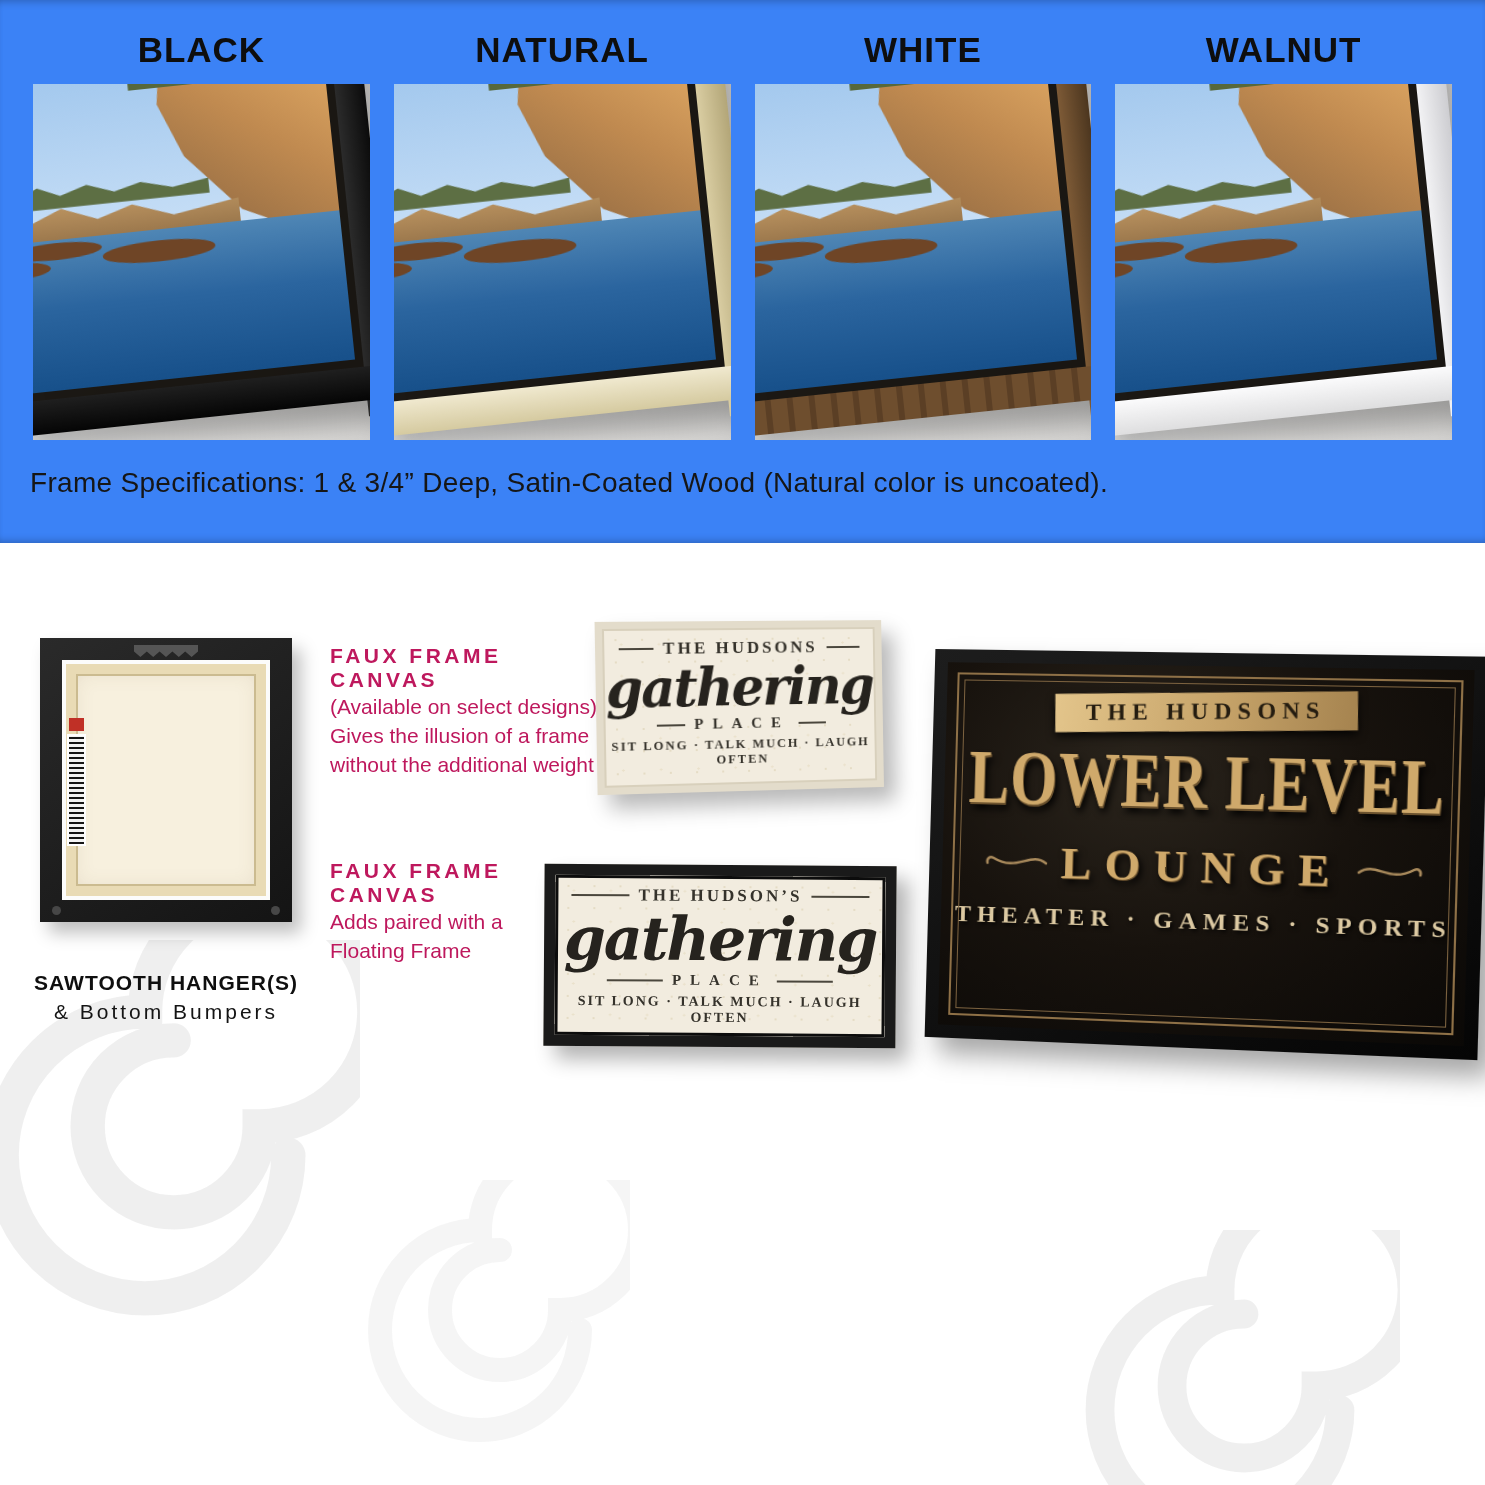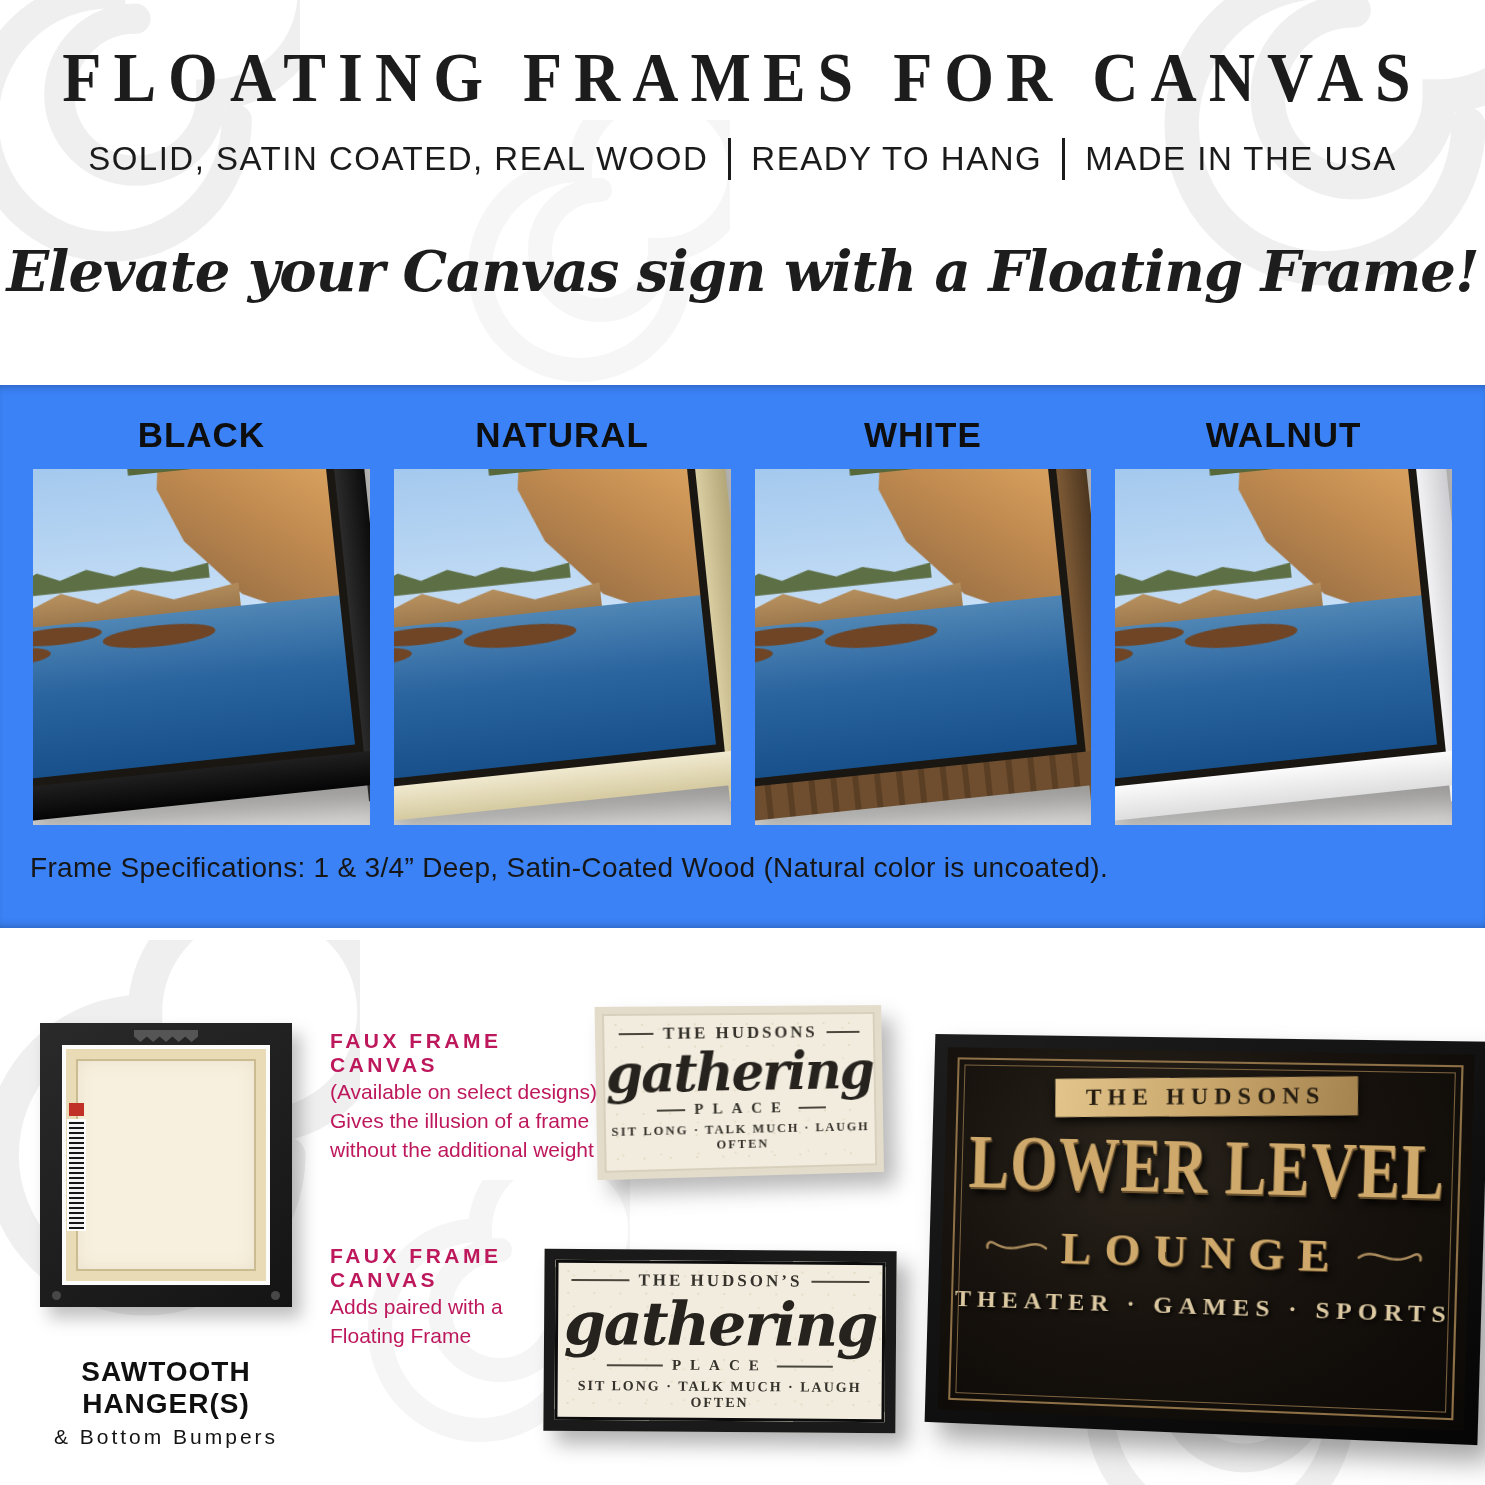--- a/index.html
+++ b/index.html
@@ -94,21 +94,21 @@
     box-shadow:inset 0 0 0 10px #e9dbb5, inset 0 0 0 12px #cbbb90, inset 0 0 26px rgba(120,95,50,.25);
   }
   .sawtooth { position:absolute; top:7px; left:50%; transform:translateX(-50%); width:64px; height:12px; background:#555;
     clip-path:polygon(0 0,100% 0,100% 55%,90% 100%,80% 55%,70% 100%,60% 55%,50% 100%,40% 55%,30% 100%,20% 55%,10% 100%,0 55%); }
   .barcode { position:absolute; left:27px; top:96px; width:19px; height:112px; border:2px solid #fff;
     background:repeating-linear-gradient(0deg,#161616 0 2px,#f4f4f4 2px 5px); }
   .redtag { position:absolute; left:29px; top:80px; width:15px; height:13px; background:#c03026; }
   .bumper { position:absolute; bottom:7px; width:9px; height:9px; border-radius:50%; background:#474747; }
   .bumper.bl { left:12px; } .bumper.br { right:12px; }
   .hanger-caption { position:absolute; left:6px; top:428px; width:320px; text-align:center; }
-  .hanger-caption .cap-bold { font-size:28px; font-weight:bold; letter-spacing:1px; color:#0f0f0f; }
+  .hanger-caption .cap-bold { font-size:21px; font-weight:bold; letter-spacing:1px; color:#0f0f0f; }
   .hanger-caption .cap-sub  { margin-top:5px; font-size:21px; letter-spacing:3px; color:#141414; }
 
   
   .faux-note { position:absolute; left:330px; width:272px; color:#be185d; }
   .faux-note-1 { top:101px; } .faux-note-2 { top:316px; }
   .faux-title { font-size:21px; font-weight:bold; letter-spacing:3.5px; }
   .faux-line  { font-size:21px; line-height:29px; }
   .faux-note .faux-line:first-of-type { margin-top:4px; }
 
   
@@ -200,31 +200,20 @@
     <svg width="300" height="300" viewBox="0 0 300 300">
         <path d="M250 150 A100 100 0 1 1 150 50 A80 80 0 1 1 230 130 A60 60 0 1 1 170 70" stroke="#efefef" stroke-width="24" fill="none" stroke-linecap="round"></path>
       </svg>
   </div>
   <div class="damask" style="left:1040px; top:1230px;">
     <svg width="360" height="360" viewBox="0 0 300 300">
         <path d="M250 150 A100 100 0 1 1 150 50 A80 80 0 1 1 230 130 A60 60 0 1 1 170 70" stroke="#ececec" stroke-width="24" fill="none" stroke-linecap="round"></path>
       </svg>
   </div>
 
-  <div class="top-section">
-    <div class="page-title">FLOATING FRAMES FOR CANVAS</div>
-    <div class="page-subtitle">
-      <span>SOLID, SATIN COATED, REAL WOOD</span>
-      <span class="subtitle-divider"></span>
-      <span>READY TO HANG</span>
-      <span class="subtitle-divider"></span>
-      <span>MADE IN THE USA</span>
-    </div>
-    <div class="tagline">Elevate your Canvas sign with a Floating Frame!</div>
-  </div>
 
   <div class="band">
     <div class="label-row">
       <div class="frame-label">BLACK</div>
       <div class="frame-label">NATURAL</div>
       <div class="frame-label">WHITE</div>
       <div class="frame-label">WALNUT</div>
     </div>
 
     <div class="tile-row">

